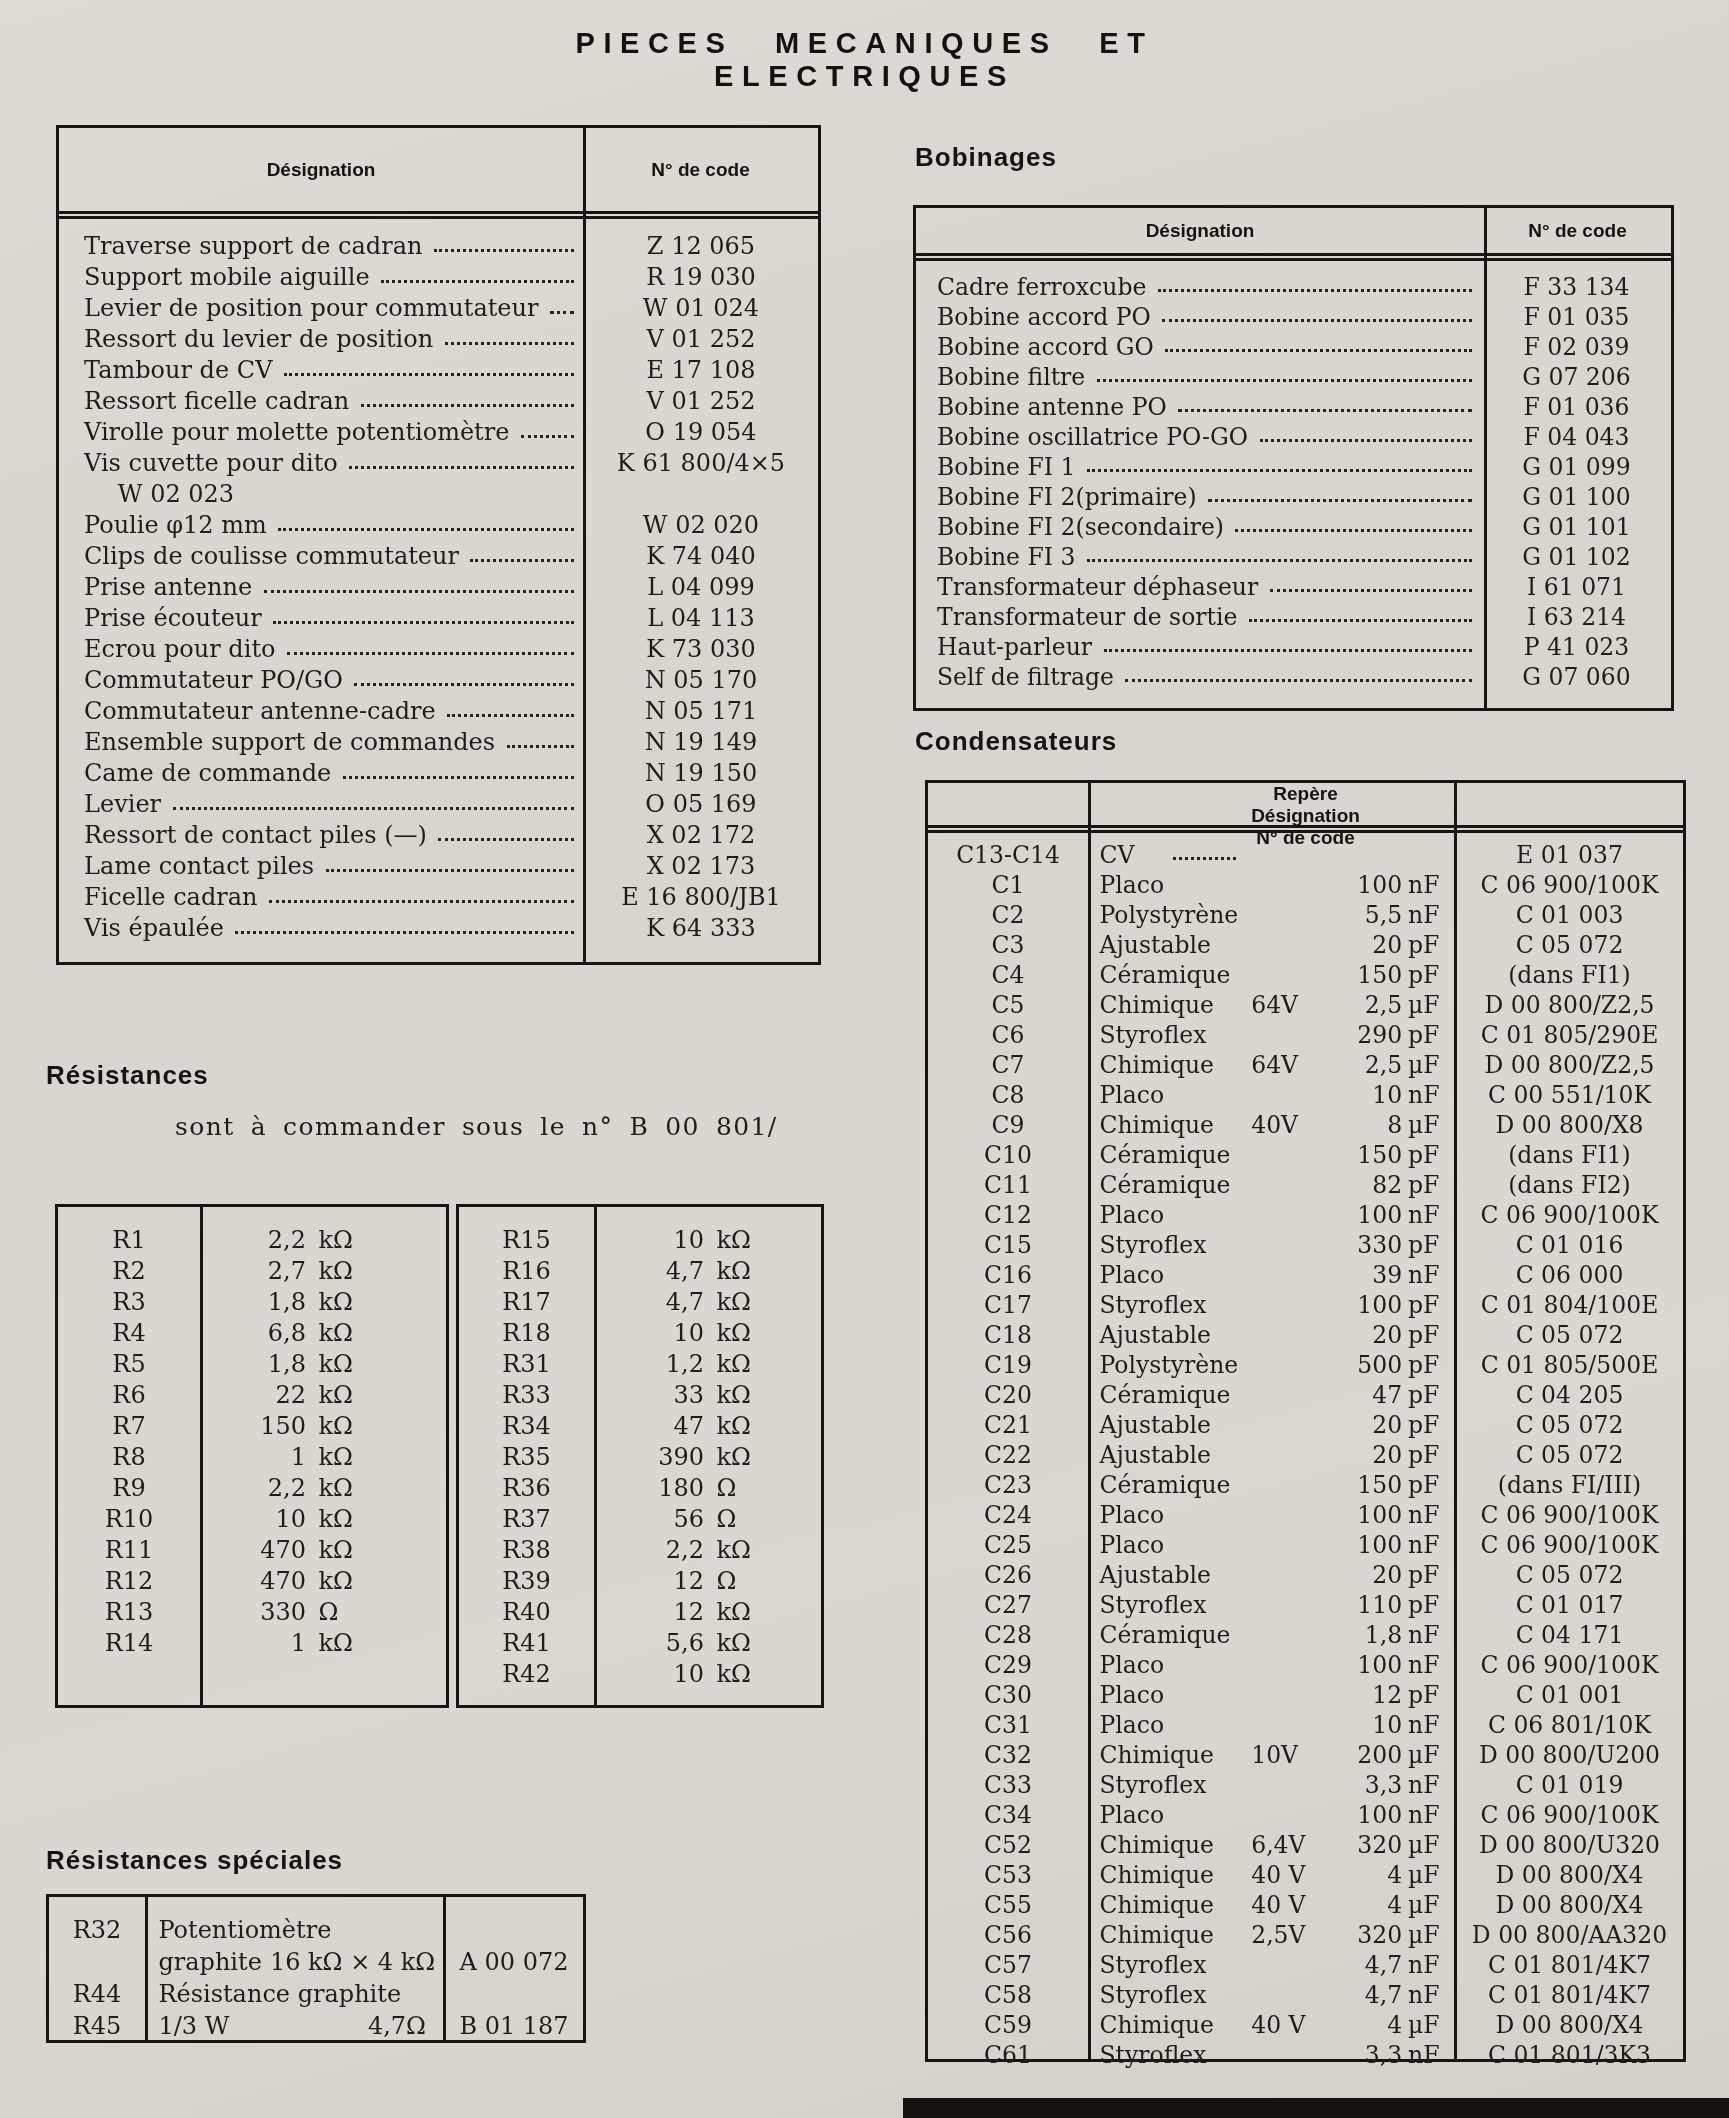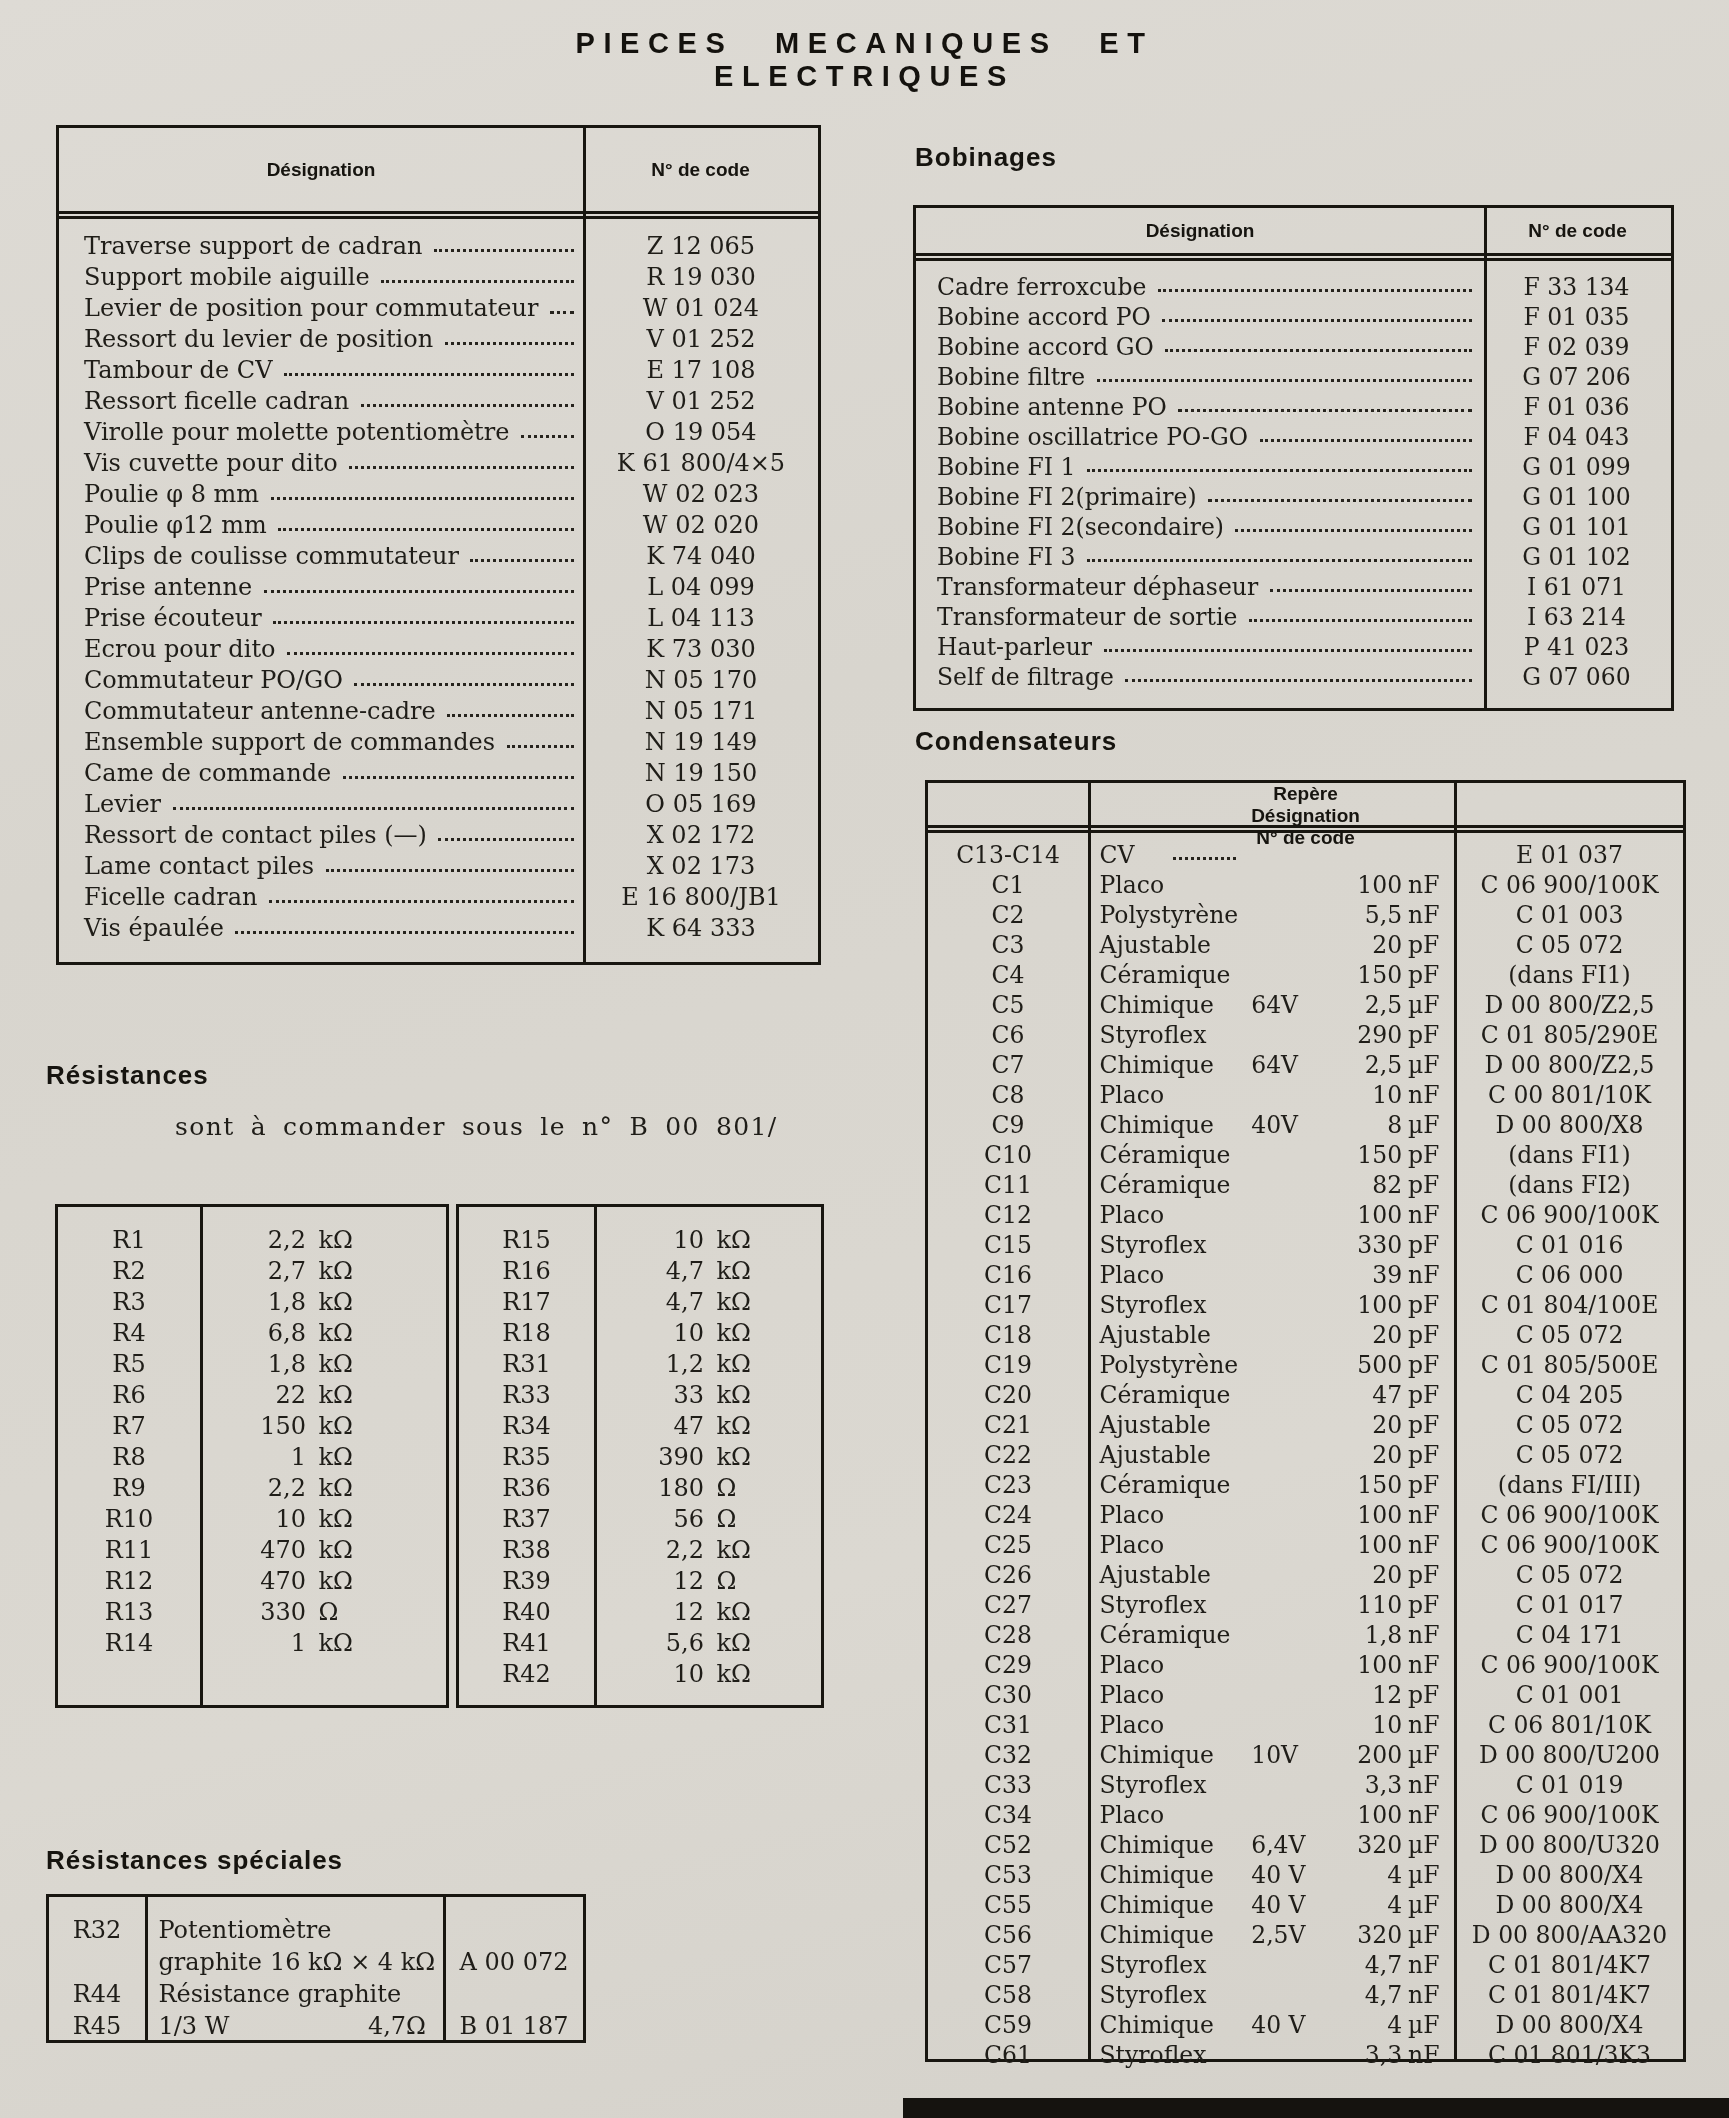--- a/index.html
+++ b/index.html
@@ -138,24 +138,20 @@
 
       <div class="row">
         <div class="d">
           <span class="txt">Vis cuvette pour dito</span>
           <span class="leader"></span>
         </div>
         <div class="c">K 61 800/4×5</div>
       </div>
 
       <div class="row">
-        <div class="d">
-          <span class="txt">Poulie φ 8 mm</span>
-          <span class="leader"></span>
-        </div>
         <div class="c">W 02 023</div>
       </div>
 
       <div class="row">
         <div class="d">
           <span class="txt">Poulie φ12 mm</span>
           <span class="leader"></span>
         </div>
         <div class="c">W 02 020</div>
       </div>
@@ -498,21 +494,21 @@
 
       <div class="row">
         <div class="r">C8</div>
         <div class="cdes">
           <span class="ctype">Placo</span>
 
           <span class="cvolt"></span>
           <span class="cnum">10</span>
           <span class="cunit">nF</span>
         </div>
-        <div class="c">C 00 801/10K</div>
+        <div class="c">C 00 551/10K</div>
       </div>
 
       <div class="row">
         <div class="r">C9</div>
         <div class="cdes">
           <span class="ctype">Chimique</span>
 
           <span class="cvolt">40V</span>
           <span class="cnum">8</span>
           <span class="cunit">µF</span>

